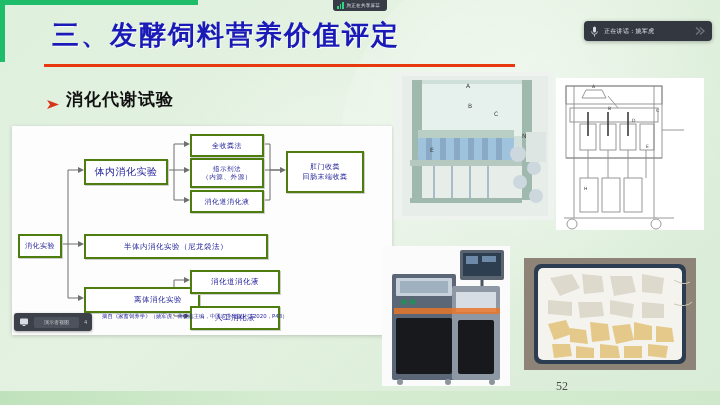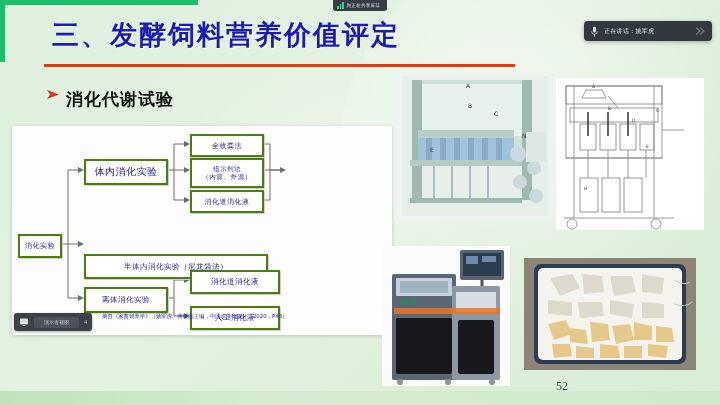--- a/index.html
+++ b/index.html
@@ -17,21 +17,21 @@
   .wash2{position:absolute;left:150px;top:40px;width:360px;height:300px;border-radius:50%;
         background:radial-gradient(circle,rgba(255,255,255,.35),rgba(255,255,255,0) 65%);}
 
   
   .title{position:absolute;left:52px;top:20px;font-size:27px;line-height:1.1;color:#1a1ab8;
          font-weight:700;letter-spacing:2px;font-family:"DejaVu Sans",sans-serif;
          text-shadow:1px 1px 0 rgba(255,255,255,.8);}
   .title-rule{position:absolute;left:44px;top:64px;width:471px;height:3px;background:#e8380d;}
 
   
-  .bullet-row{position:absolute;left:46px;top:88px;display:flex;align-items:flex-start;gap:5px;}
+  .bullet-row{position:absolute;left:46px;top:88px;display:flex;align-items:flex-end;gap:5px;}
   .arrow-ico{width:15px;height:13px;display:block;}
   .bullet-text{font-size:17px;color:#111;font-weight:600;letter-spacing:1px;
                font-family:"DejaVu Sans",sans-serif;}
 
   
   .doc{position:absolute;left:12px;top:126px;width:380px;height:209px;background:#fdfdfd;
        box-shadow:0 1px 4px rgba(0,0,0,.18);}
   .diagram{position:absolute;inset:0;}
   .node{position:absolute;border:2px solid #4d7c0f;background:#fff;color:#23239b;
         font-family:"DejaVu Sans",sans-serif;display:flex;flex-direction:column;
@@ -157,26 +157,30 @@
 
       <div class="node" style="left:178px;top:32px;width:70px;height:26px;font-size:6.6px;line-height:1.25;">
         <span>指示剂法</span>
         <span>（内源、外源）</span>
       </div>
 
       <div class="node" style="left:178px;top:64px;width:70px;height:19px;font-size:7px;">
         <span>消化道消化液</span>
       </div>
 
-
-      <div class="node" style="left:72px;top:108px;width:180px;height:21px;font-size:7.5px;margin-top:20px;">
+      <div class="node" style="left:274px;top:25px;width:74px;height:38px;font-size:7px;line-height:1.5;">
+        <span>肛门收粪</span>
+        <span>回肠末端收粪</span>
+      </div>
+
+      <div class="node" style="left:72px;top:108px;width:180px;height:21px;font-size:7.5px;">
         <span>半体内消化实验（尼龙袋法）</span>
       </div>
 
-      <div class="node" style="left:72px;top:161px;width:80px;height:22px;font-size:7.5px;">
+      <div class="node" style="left:72px;top:161px;width:80px;height:22px;font-size:7.5px;padding-left:32px;">
         <span>离体消化实验</span>
       </div>
 
       <div class="node" style="left:178px;top:144px;width:86px;height:20px;font-size:7.5px;">
         <span>消化道消化液</span>
       </div>
 
       <div class="node" style="left:178px;top:180px;width:86px;height:20px;font-size:7.5px;">
         <span>人工消化液</span>
       </div>

